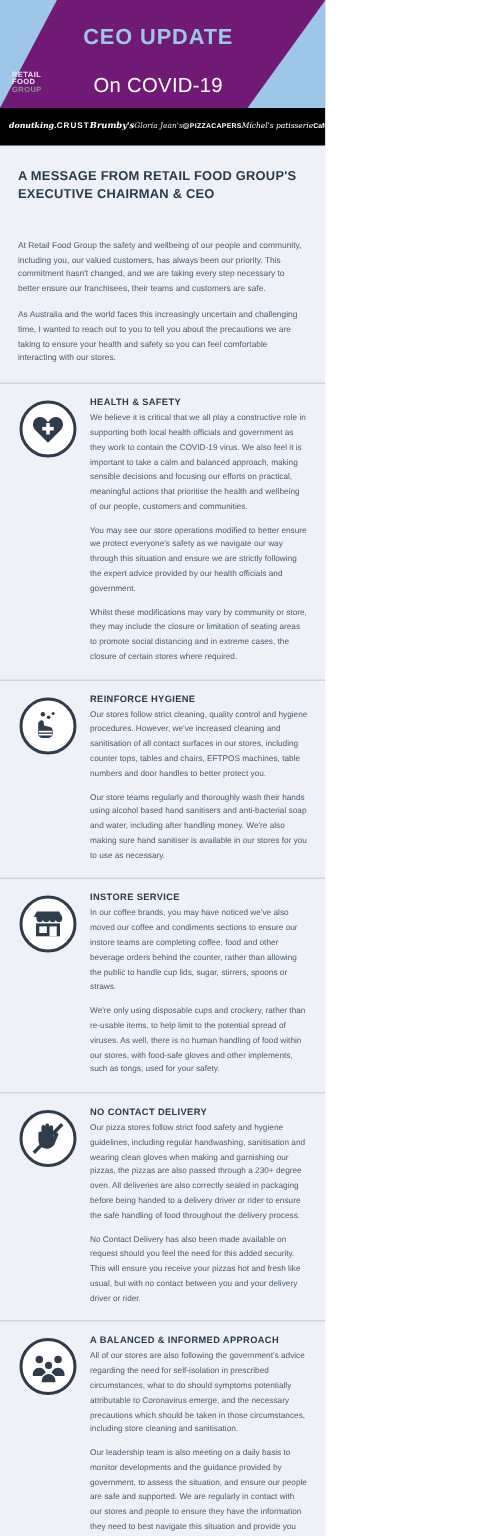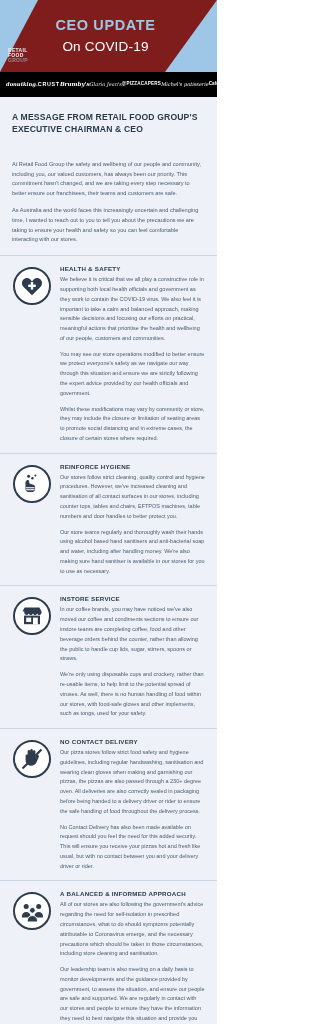--- a/index.html
+++ b/index.html
@@ -19,21 +19,21 @@
     background: #eef2f8;
     position: relative;
     overflow: hidden;
   }
 
   
   .hero {
     position: relative;
     width: 217px;
     height: 72px;
-    background: #7f1d1d;
+    background: #701a75;
     overflow: hidden;
   }
   .hero-wedge-left {
     position: absolute;
     top: 0; left: 0;
     width: 64px; height: 72px;
     background: #9ec6e6;
     clip-path: polygon(0 0, 38px 0, 0 72px);
   }
   .hero-wedge-right {
@@ -55,21 +55,21 @@
     letter-spacing: 0.6px;
     color: #9ec6e6;
     line-height: 1.15;
   }
   .hero-subtitle {
     font-size: 13.5px;
     font-weight: normal;
     letter-spacing: 0.2px;
     color: #ffffff;
     line-height: 1.2;
-    margin-top: 5px;
+    margin-top: 15px;
   }
   .rfg-logo {
     position: absolute;
     left: 8px; top: 48px;
     line-height: 1.0;
   }
   .rfg-logo span {
     display: block;
     font-size: 5px;
     font-weight: bold;

